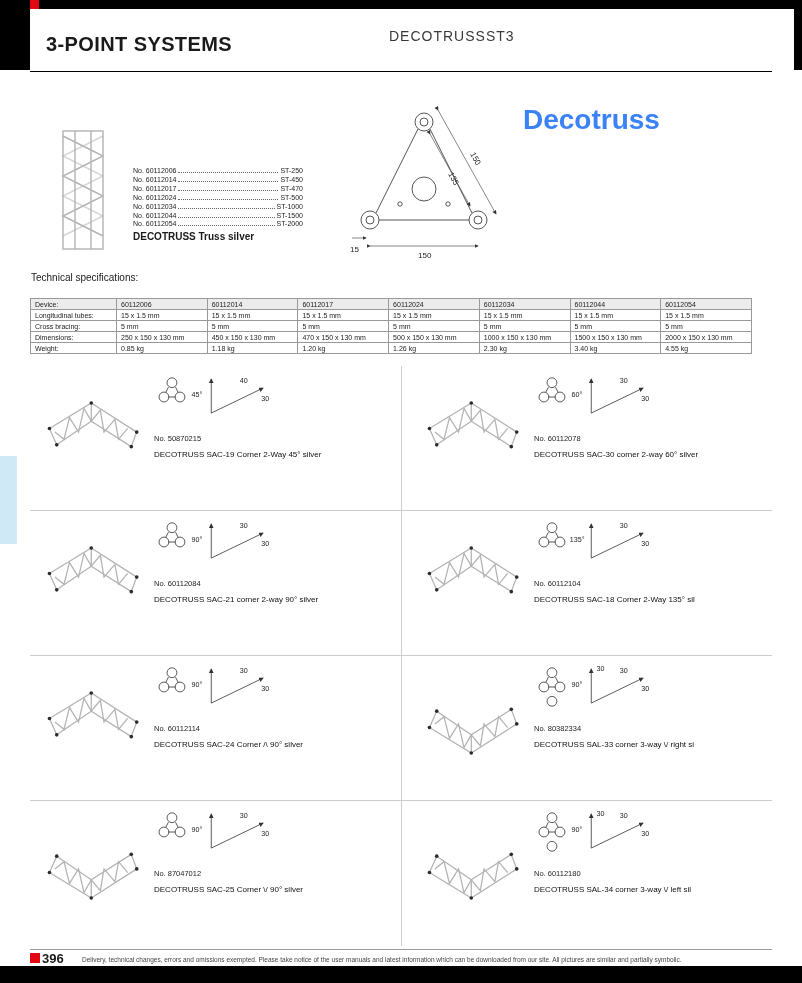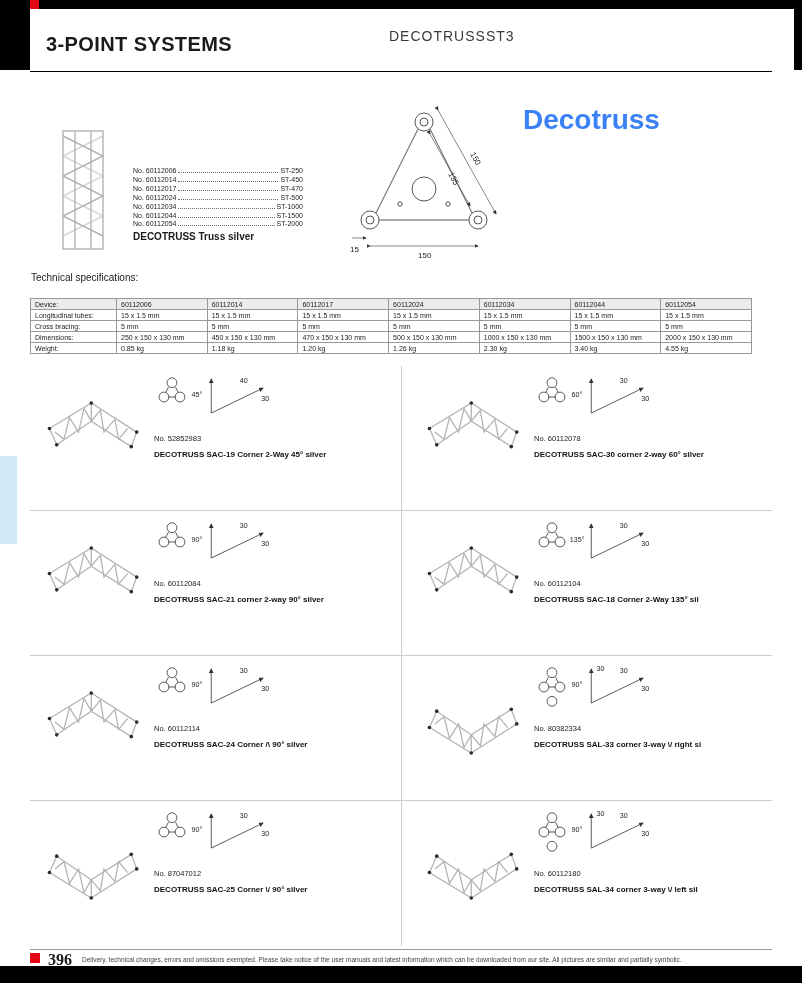--- a/index.html
+++ b/index.html
@@ -38,29 +38,29 @@
   .trusssvg{width:100px;height:82px;}
   .flip{transform:scaleY(-1);}
   .tl{stroke:#b3b3b3;fill:none;stroke-width:1.4;}
   .dots circle{fill:#2b2b2b;}
   .info{flex:1;padding-left:2px;}
   .symsvg{width:152px;height:50px;display:block;}
   .tri{stroke:#444;fill:none;stroke-width:1;}
   .st{font-size:8px;fill:#222;}
   .arr line{stroke:#333;stroke-width:.9;}
   .pno{font-size:7.5px;margin-top:12px;color:#222;}
-  .pname{font-size:8px;font-weight:bold;margin-top:7px;color:#111;}
+  .pname{font-size:8px;font-weight:normal;margin-top:7px;color:#111;}
   
   .dw{stroke:#555;fill:none;stroke-width:1;}
   .dim{stroke:#555;stroke-width:.7;}
   .dt{font-size:8px;fill:#222;}
   
   .footer-rule{position:absolute;left:30px;top:949px;width:742px;height:1px;background:#999;}
   .red-sq{position:absolute;left:30px;top:953px;width:10px;height:10px;background:#e30613;}
-  .page-num{position:absolute;left:48px;top:951px;font-size:16px;font-weight:bold;font-family:Liberation Serif, serif;}
+  .page-num{position:absolute;left:42px;top:951px;font-size:13px;font-weight:bold;}
   .footer-note{position:absolute;left:82px;top:956px;width:660px;font-size:6.5px;color:#444;}
   .bottom-bar{position:absolute;left:0;top:966px;width:802px;height:17px;background:#000;}
 </style>
 </head>
 <body>
 
 <svg width="0" height="0" style="position:absolute">
   <defs>
       <marker id="arr" markerWidth="7" markerHeight="7" refX="5" refY="3" orient="auto">
     <path d="M0,0 L6,3 L0,6 Z" fill="#333"></path>
@@ -257,21 +257,21 @@
           </g>
         <text class="st" x="42" y="28">45°</text>
         <g class="arr">
             <line x1="64" y1="46" x2="64" y2="8" marker-end="url(#arr)"></line>
             <line x1="64" y1="46" x2="122" y2="18" marker-end="url(#arr)"></line>
           </g>
         <text class="st" x="96" y="12">40</text>
         <text class="st" x="120" y="32">30</text>
         <text class="st" x="70" y="10"></text>
       </svg>
-      <div class="pno">No. 52852983</div>
+      <div class="pno">No. 50870215</div>
       <div class="pname">DECOTRUSS SAC-19 Corner 2-Way 45° silver</div>
     </div>
   </div>
 
   <div class="cell">
     <div class="photo">
       <svg class="trusssvg" viewBox="0 0 110 90">
         <g class="tl">
             <path d="M6,40 L52,12 L102,44"></path>
             <path d="M14,58 L52,32 L96,60"></path>

